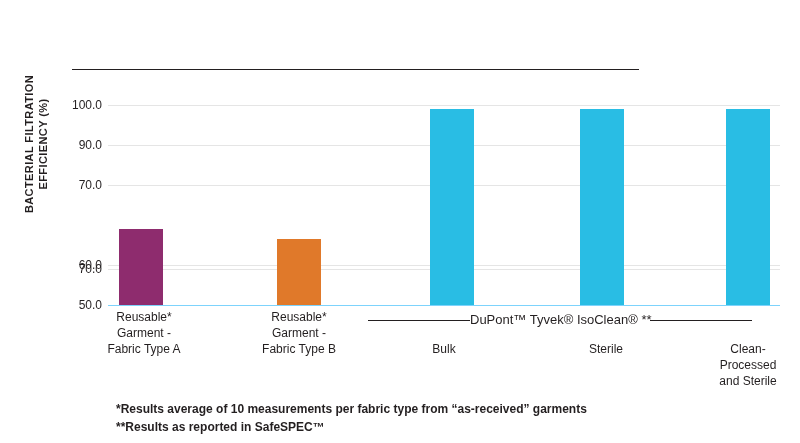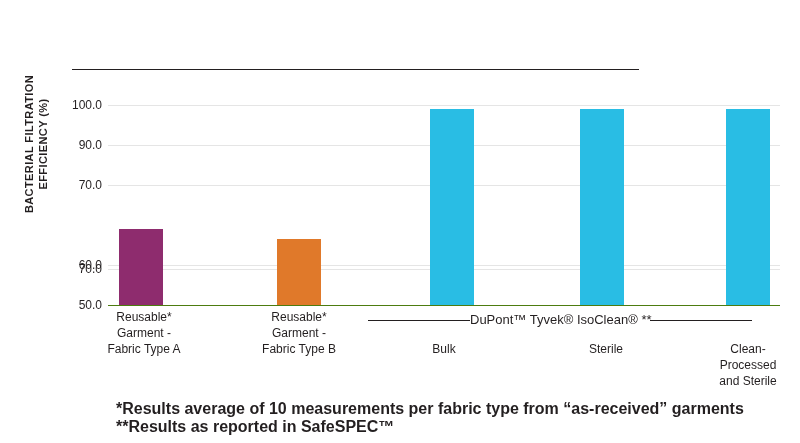--- a/index.html
+++ b/index.html
@@ -52,21 +52,21 @@
     height: 200px;
   }
   .gridline {
     position: absolute;
     left: 0;
     width: 672px;
     height: 1px;
     background: #e5e5e5;
   }
   .gridline.axis-base {
-    background: #4d7c0f;
+    background: #7dd3fc;
     height: 1px;
   }
   .ytick {
     position: absolute;
     right: 100%;
     margin-right: 6px;
     transform: translateY(-50%);
     font-size: 12px;
     color: #231f20;
     white-space: nowrap;
@@ -107,21 +107,21 @@
     font-size: 13px;
     font-weight: normal;
     color: #231f20;
     text-align: center;
     white-space: nowrap;
   }
   .footnotes {
     position: absolute;
     left: 116px;
     top: 400px;
-    font-size: 16px;
+    font-size: 12px;
     font-weight: bold;
     line-height: 18px;
     color: #231f20;
   }
 </style>
 </head>
 <body>
 
 <div class="page">
 

